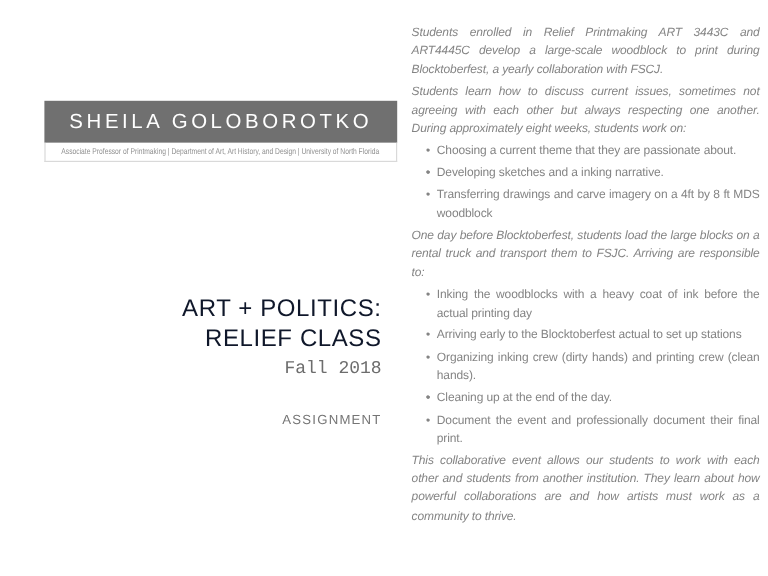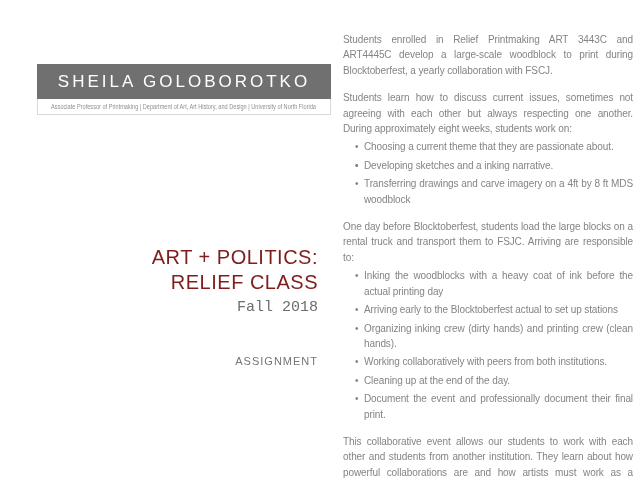--- a/index.html
+++ b/index.html
@@ -12,21 +12,21 @@
   .slide {
     position: relative;
     width: 640px; height: 480px;
     background: #ffffff;
     overflow: hidden;
   }
 
   
   .banner {
     position: absolute;
-    left: 37px; top: 64px;
+    left: 37px; top: 84px;
     width: 294px;
   }
   .banner-bar {
     background: #707070;
     height: 35px;
     display: flex; align-items: center; justify-content: center;
   }
   .banner-name {
     color: #ffffff;
     font-size: 17px;
@@ -55,48 +55,48 @@
     position: absolute;
     right: 322px; top: 245px;
     width: 290px;
     text-align: right;
     color: #6d6d6d;
   }
   .course-title-line {
     font-size: 20px;
     line-height: 25px;
     letter-spacing: 0.5px;
-    color: #7f1d1d;
+    color: #0f172a;
   }
   .course-term {
     font-size: 15px;
     line-height: 18px;
     margin-top: 4px;
     color: #6d6d6d;
     font-family: Liberation Mono, monospace;
   }
   .assignment-label {
     font-size: 11px;
     letter-spacing: 1px;
-    margin-top: 38px;
+    margin-top: 27px;
     color: #757575;
   }
 
   
   .content {
     position: absolute;
     left: 343px; top: 20px;
     width: 290px;
     font-size: 10px;
     line-height: 15.4px;
     letter-spacing: -0.1px;
     color: #848484;
     text-align: justify;
   }
-  .content p { margin: 12px 0 3px 0; }
+  .content p { margin: 0 0 3px 0; font-style: italic; }
   .content ul {
     margin: 0; padding: 0;
     list-style: none;
   }
   .content li {
     position: relative;
     padding-left: 21px;
     margin: 0 0 3px 0;
   }
   .content li .bullet {
@@ -137,21 +137,21 @@
       <li><span class="bullet">•</span><span>Developing sketches and a inking narrative.</span></li>
       <li><span class="bullet">•</span><span>Transferring drawings and carve imagery on a 4ft by 8 ft MDS woodblock</span></li>
     </ul>
 
     <p>One day before Blocktoberfest, students load the large blocks on a rental truck and transport them to FSJC. Arriving are responsible to:</p>
 
     <ul>
       <li><span class="bullet">•</span><span>Inking the woodblocks with a heavy coat of ink before the actual printing day</span></li>
       <li><span class="bullet">•</span><span>Arriving early to the Blocktoberfest actual to set up stations</span></li>
       <li><span class="bullet">•</span><span>Organizing inking crew (dirty hands) and printing crew (clean hands).</span></li>
-      <li><span class="bullet">•</span><span>Working collaboratively with peers from both institutions.</span></li>
+      <li><span class="bullet">•</span></li>
       <li><span class="bullet">•</span><span>Cleaning up at the end of the day.</span></li>
       <li><span class="bullet">•</span><span>Document the event and professionally document their final print.</span></li>
     </ul>
 
     <p>This collaborative event allows our students to work with each other and students from another institution. They learn about how powerful collaborations are and how artists must work as a community to thrive.</p>
 
   </div>
 
 </div>
 

